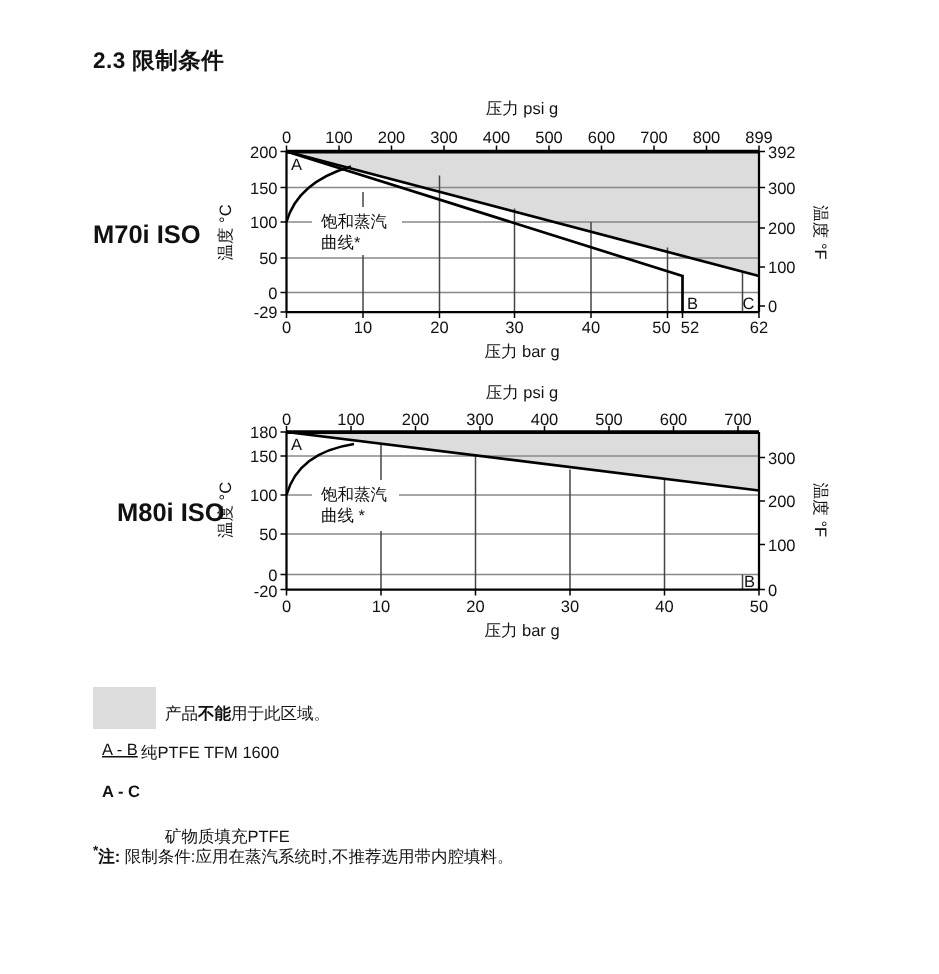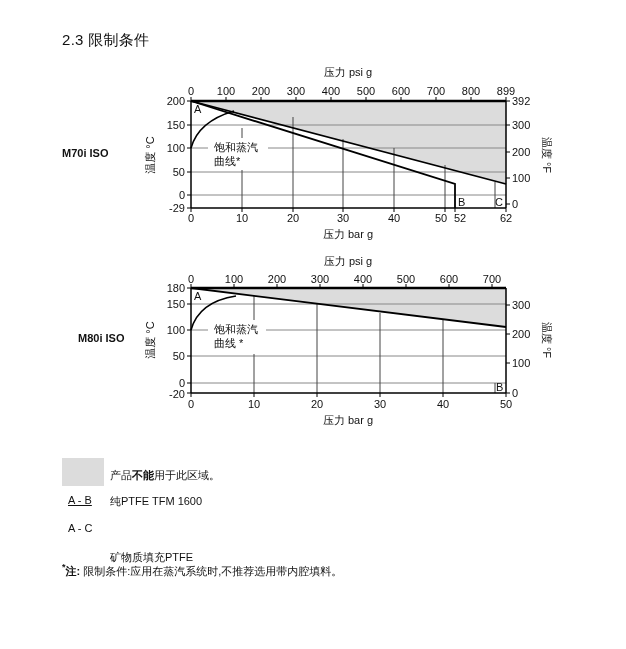--- a/index.html
+++ b/index.html
@@ -1,18 +1,18 @@
 <!DOCTYPE html>
 <html><head>
 <meta charset="utf-8">
 <style>
   html,body{margin:0;padding:0;background:#ffffff;}
   body{width:626px;height:649px;position:relative;overflow:hidden;font-family:"Liberation Sans","DejaVu Sans",sans-serif;color:#111;}
-  .section-title{position:absolute;left:62px;top:31px;font-size:15px;font-weight:normal;letter-spacing:0.3px;}
-  .model-label{position:absolute;left:62px;font-size:11px;font-weight:bold;}
+  .section-title{position:absolute;left:62px;top:31px;font-size:15px;font-weight:bold;letter-spacing:0.3px;}
+  .model-label{position:absolute;left:62px;font-size:17px;font-weight:bold;}
   svg{position:absolute;left:0;top:0;}
   svg text{font-family:"Liberation Sans","DejaVu Sans",sans-serif;fill:#111;}
   .legend-swatch{position:absolute;left:62px;top:458px;width:42px;height:28px;background:#dcdcdc;}
   .legend-text{position:absolute;font-size:11px;text-align:right;}
   .legend-key{position:absolute;left:68px;font-size:11px;}
   .footnote{position:absolute;left:62px;top:562px;font-size:11px;}
   .footnote sup{font-size:9px;font-weight:bold;}
   .footnote b{font-weight:bold;}
 </style>
 </head>
@@ -233,18 +233,18 @@
     <text x="496" y="391" font-size="11">B</text>
     <text x="214" y="333" font-size="11">饱和蒸汽</text>
     <text x="214" y="347" font-size="11">曲线 *</text>
   </g>
 </svg>
 
 <div class="legend-swatch"></div>
 <div class="legend-text" style="left:110px;top:468px;"><span>产品</span><b>不能</b><span>用于此区域。</span></div>
 
 <div class="legend-key" style="top:494px;text-decoration:underline;">A - B</div>
-<div class="legend-text" style="left:110px;top:494px;">纯PTFE TFM 1600</div>
-
-<div class="legend-key" style="top:522px;font-weight:normal;text-align:right;">A - C</div>
+<div class="legend-text" style="left:94px;top:494px;">纯PTFE TFM 1600</div>
+
+<div class="legend-key" style="top:522px;font-weight:bold;text-align:right;">A - C</div>
 <div class="legend-text" style="left:110px;top:550px;">矿物质填充PTFE</div>
 
 <div class="footnote"><sup>*</sup><b>注:</b><span> 限制条件:应用在蒸汽系统时,不推荐选用带内腔填料。</span></div>
 
 </body></html>

